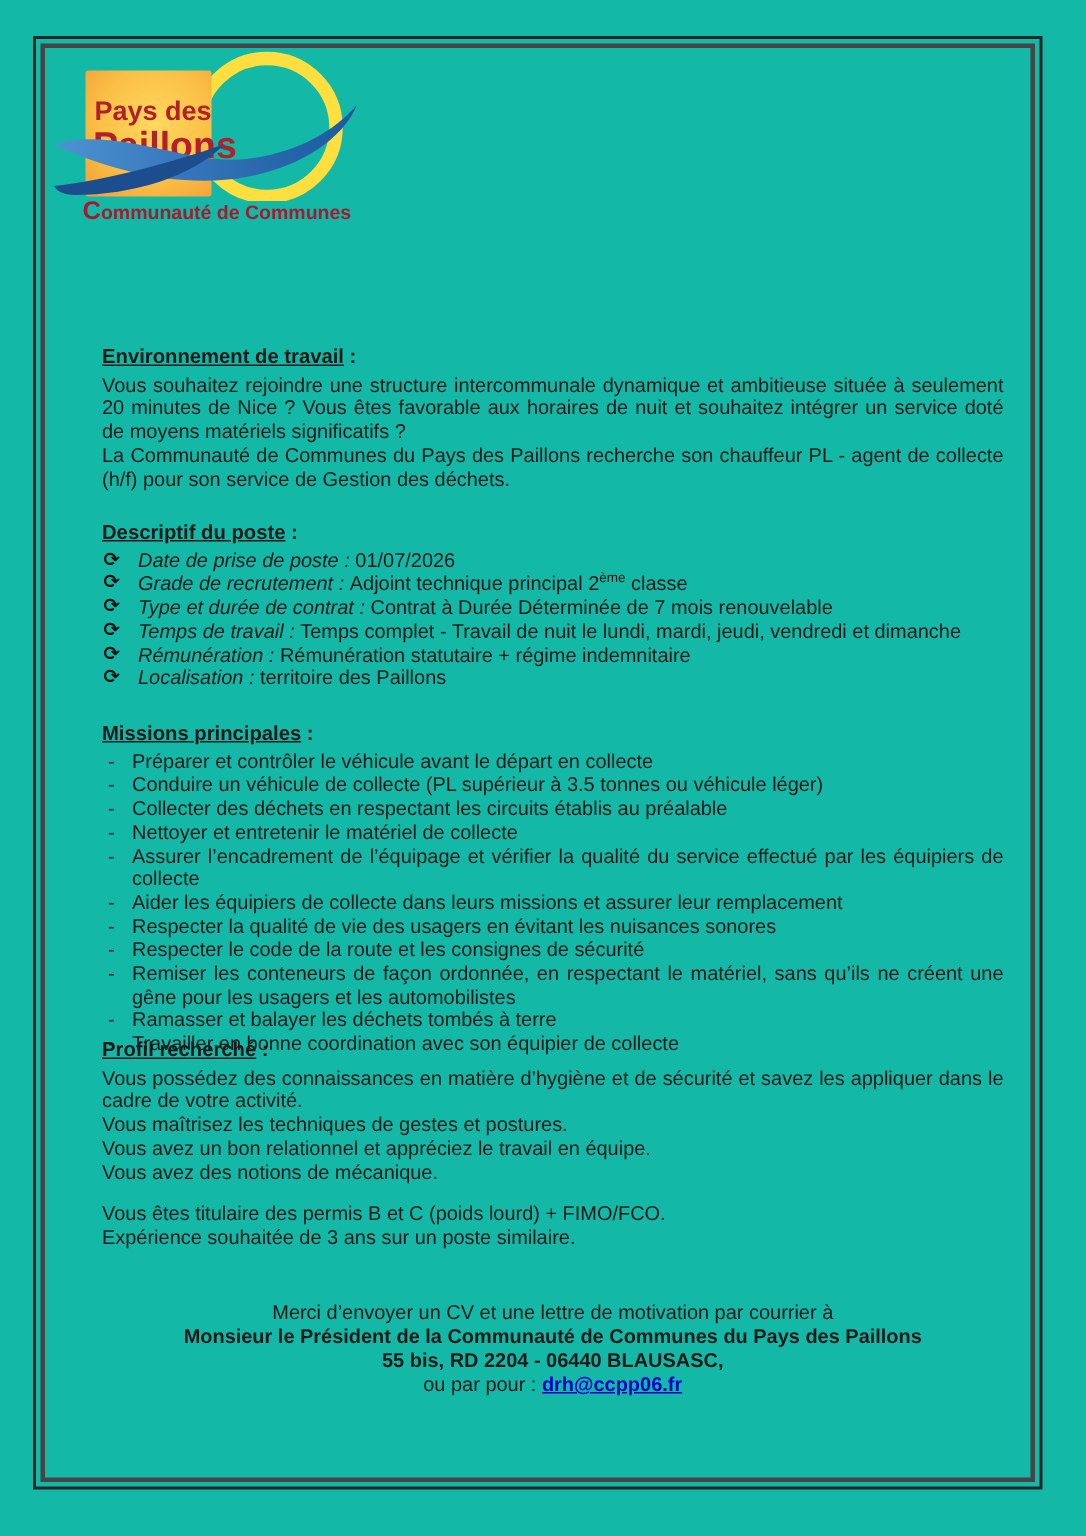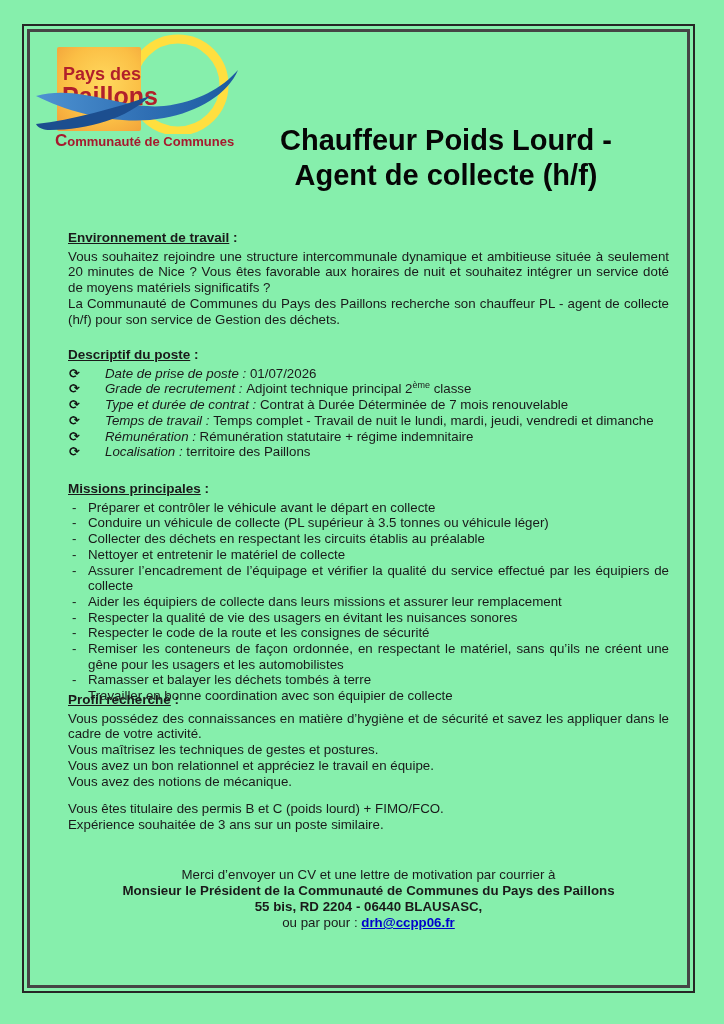--- a/index.html
+++ b/index.html
@@ -1,18 +1,18 @@
 <!DOCTYPE html>
 <html><head>
 <meta charset="utf-8">
 <style>
   * { margin:0; padding:0; box-sizing:border-box; }
   html,body { width:724px; height:1024px; background:#ffffff;
     font-family:"Liberation Sans","DejaVu Sans",sans-serif; color:#1a1a1a; }
-  .page { position:relative; width:724px; height:1024px; background:#86efac; overflow:hidden; }
+  .page { position:relative; width:724px; height:1024px; background:#14b8a6; overflow:hidden; }
 
   
   .border-outer { position:absolute; left:22px; top:24px; width:673px; height:969px;
     border:2px solid #262626; }
   .border-inner { position:absolute; left:27px; top:29px; width:663px; height:959px;
     border:3px solid #454545; }
 
   
   .logo-svg { position:absolute; left:30px; top:12px; width:218px; height:122px; }
   .logo-subtitle { position:absolute; left:55px; top:131px; width:240px;
@@ -27,21 +27,21 @@
   .sec { position:absolute; left:68px; width:601px; font-size:13.3px; line-height:15.7px; }
   .sec-h { font-size:13.5px; font-weight:bold; }
   .sec-h .u { text-decoration:underline; }
   .body-text p { margin:0; text-align:justify; }
 
   
   .dlist { list-style:none; margin-top:3px; }
   .dli { position:relative; padding-left:24px; font-style:normal; }
   .blt { position:absolute; left:1px; top:0; font-family:"DejaVu Sans",sans-serif;
     font-weight:bold; font-size:13px; color:#111; }
-  .dlbl { font-style:italic;margin-left:13px; }
+  .dlbl { font-style:italic; }
   .sup { font-size:9px; vertical-align:super; line-height:0;margin-top:15px; }
 
   
   .mlist { list-style:none; margin-top:3px; }
   .mli { position:relative; padding-left:20px; text-align:justify; }
   .dash { position:absolute; left:4px; top:0; }
 
   
   .grp2 { margin-top:12px; }
 
@@ -76,24 +76,20 @@
 
     <rect x="27" y="35" width="84" height="84" rx="2" fill="url(#gold)"></rect>
     <text x="33" y="68" font-family="Liberation Sans, DejaVu Sans, sans-serif" font-weight="bold" font-size="18" fill="#B1202B">Pays des</text>
     <text x="32" y="93" font-family="Liberation Sans, DejaVu Sans, sans-serif" font-weight="bold" font-size="25" fill="#B1202B">Paillons</text>
 
     <path d="M6,84 C50,72 92,98 134,94 C168,90 192,76 208,58 C198,82 168,100 134,106 C92,114 42,102 6,84 Z" fill="url(#bluegrad)"></path>
     <path d="M6,112 C42,108 86,96 120,84 C98,106 58,118 20,118 C14,118 8,116 6,112 Z" fill="#1C4E8F"></path>
   </svg>
   <div class="logo-subtitle"><span class="bigc">C</span><span>ommunauté de Communes</span></div>
 
-  <div class="doc-title">
-    <div>Chauffeur Poids Lourd -</div>
-    <div>Agent de collecte (h/f)</div>
-  </div>
 
   <div class="sec" style="top:230px;">
     <div class="sec-h"><span class="u">Environnement de travail</span><span> :</span></div>
     <div class="body-text" style="margin-top:3px;">
       <p>Vous souhaitez rejoindre une structure intercommunale dynamique et ambitieuse située à seulement 20 minutes de Nice ? Vous êtes favorable aux horaires de nuit et souhaitez intégrer un service doté de moyens matériels significatifs ?</p>
       <p>La Communauté de Communes du Pays des Paillons recherche son chauffeur PL - agent de collecte (h/f) pour son service de Gestion des déchets.</p>
     </div>
   </div>
 
   <div class="sec" style="top:347px;">

